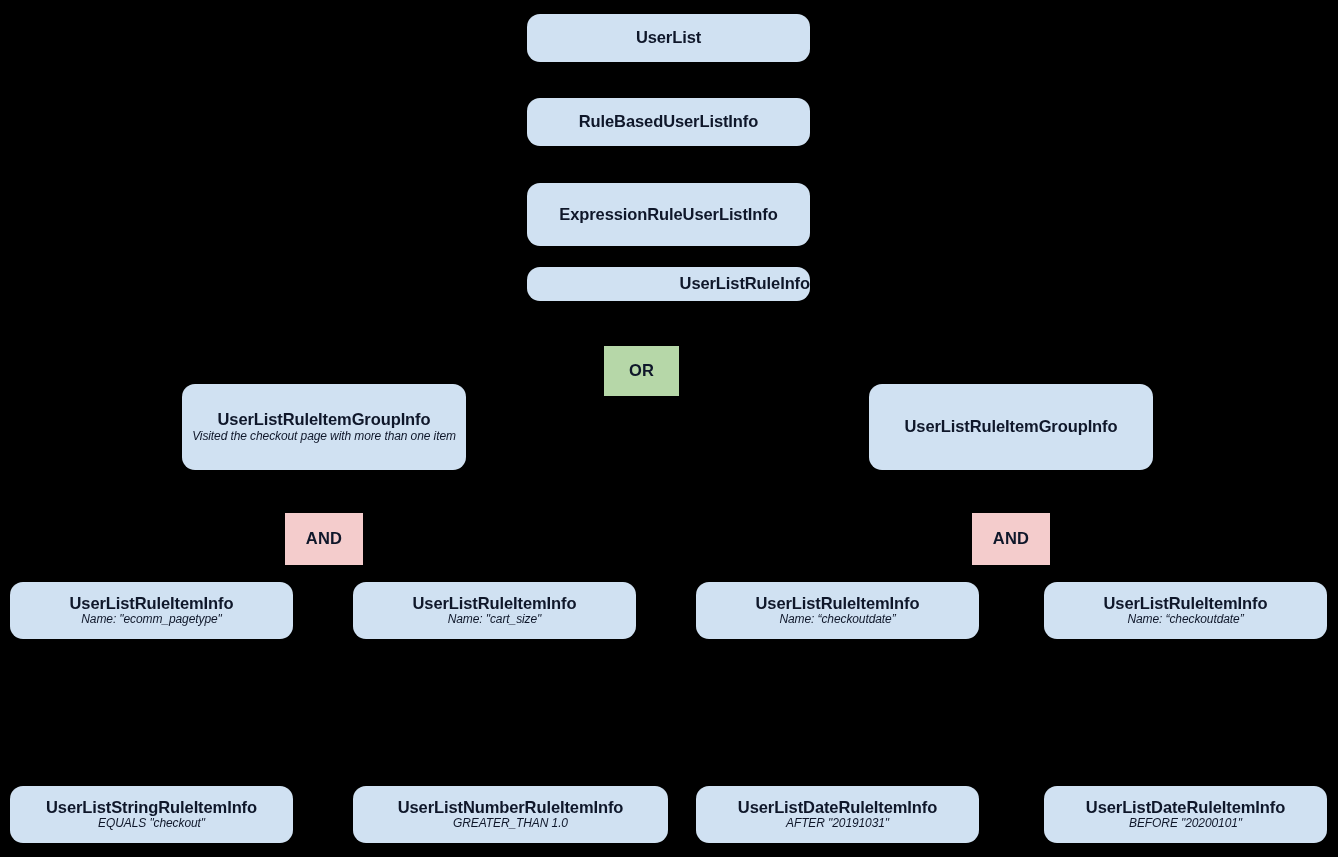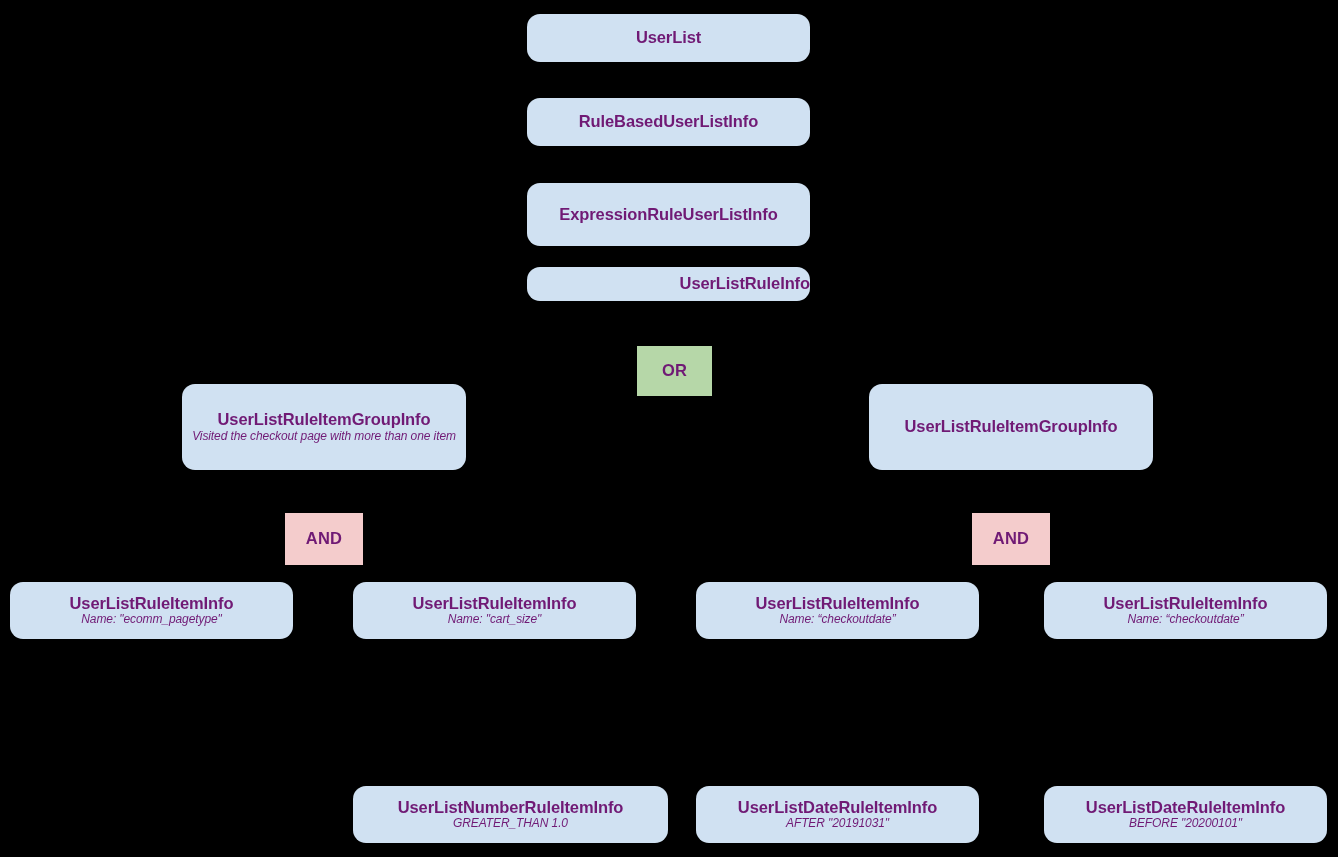--- a/index.html
+++ b/index.html
@@ -35,21 +35,21 @@
   .node {
     position: absolute;
     box-sizing: border-box;
     display: flex;
     flex-direction: column;
     align-items: center;
     justify-content: center;
     text-align: center;
     z-index: 2;
     line-height: 1.16;
-    color: #701a75;
+    color: #0f172a;
   }
   .node.rounded {
     background: #d0e1f2;
     border-radius: 13px;
   }
   .node.op {
     border-radius: 0;
   }
   .node-title {
     font-weight: bold;
@@ -126,21 +126,21 @@
   </div>
 
   <div class="node rounded" style="left:527px; top:183px; width:283px; height:63px;">
     <div class="node-title">ExpressionRuleUserListInfo</div>
   </div>
 
   <div class="node rounded" style="left:527px; top:267px; width:283px; height:34px;align-items:flex-end;">
     <div class="node-title">UserListRuleInfo</div>
   </div>
 
-  <div class="node op" style="left:637px; top:346px; width:75px; height:50px; background:#b6d7a8;">
+  <div class="node op" style="left:604px; top:346px; width:75px; height:50px; background:#b6d7a8;">
     <div class="op-label">OR</div>
   </div>
 
   <div class="node rounded" style="left:182px; top:384px; width:284px; height:86px;">
     <div class="node-title">UserListRuleItemGroupInfo</div>
     <div class="node-sub">Visited the checkout page with more than one item</div>
   </div>
 
   <div class="node rounded" style="left:869px; top:384px; width:284px; height:86px;">
     <div class="node-title">UserListRuleItemGroupInfo</div>
@@ -167,20 +167,24 @@
   <div class="node rounded" style="left:696px; top:582px; width:283px; height:57px;">
     <div class="node-title">UserListRuleItemInfo</div>
     <div class="node-sub nowrap">Name: “checkoutdate”</div>
   </div>
 
   <div class="node rounded" style="left:1044px; top:582px; width:283px; height:57px;">
     <div class="node-title">UserListRuleItemInfo</div>
     <div class="node-sub nowrap">Name: “checkoutdate”</div>
   </div>
 
+  <div class="node rounded" style="left:10px; top:786px; width:283px; height:57px;">
+    <div class="node-title">UserListStringRuleItemInfo</div>
+    <div class="node-sub nowrap">EQUALS "checkout"</div>
+  </div>
 
   <div class="node rounded" style="left:353px; top:786px; width:315px; height:57px;">
     <div class="node-title">UserListNumberRuleItemInfo</div>
     <div class="node-sub nowrap">GREATER_THAN 1.0</div>
   </div>
 
   <div class="node rounded" style="left:696px; top:786px; width:283px; height:57px;">
     <div class="node-title">UserListDateRuleItemInfo</div>
     <div class="node-sub nowrap">AFTER "20191031"</div>
   </div>

